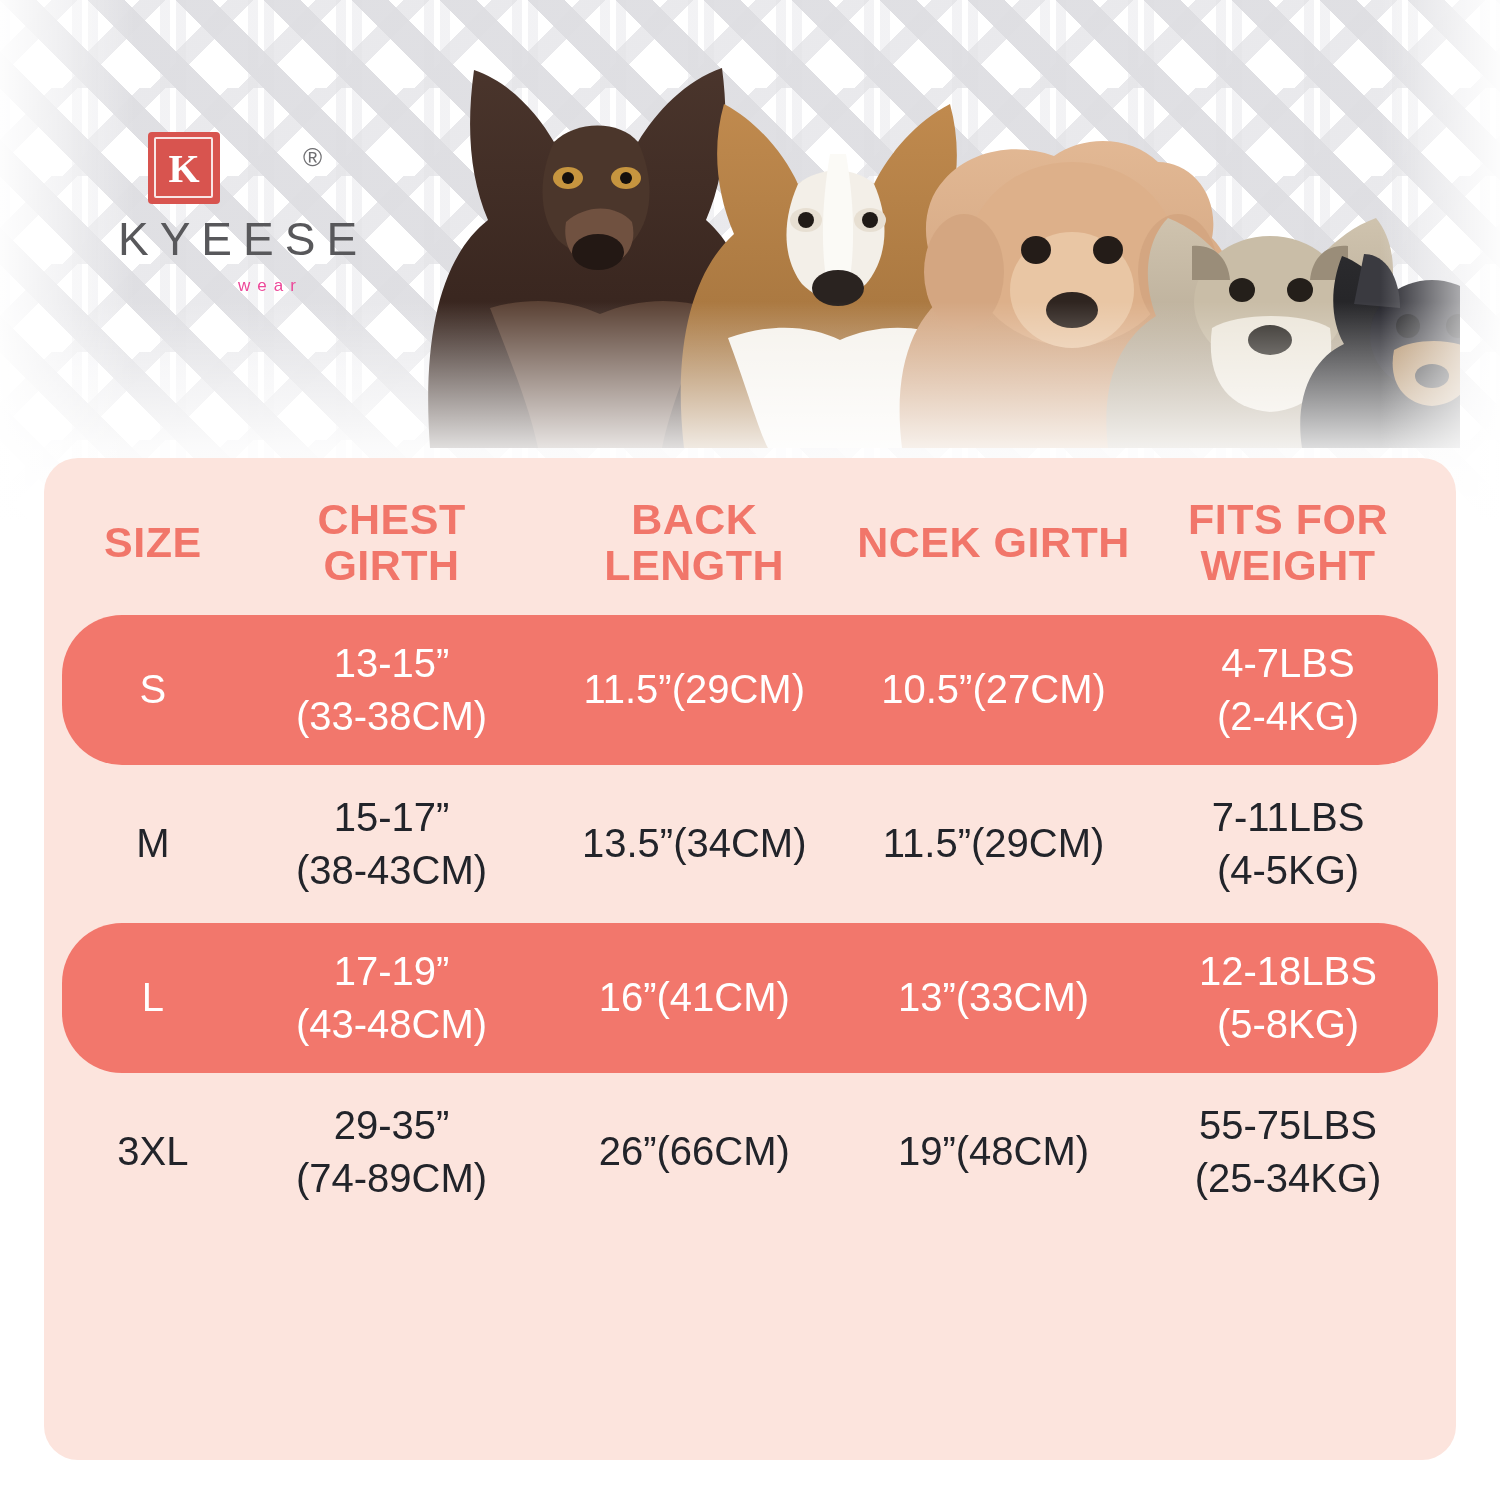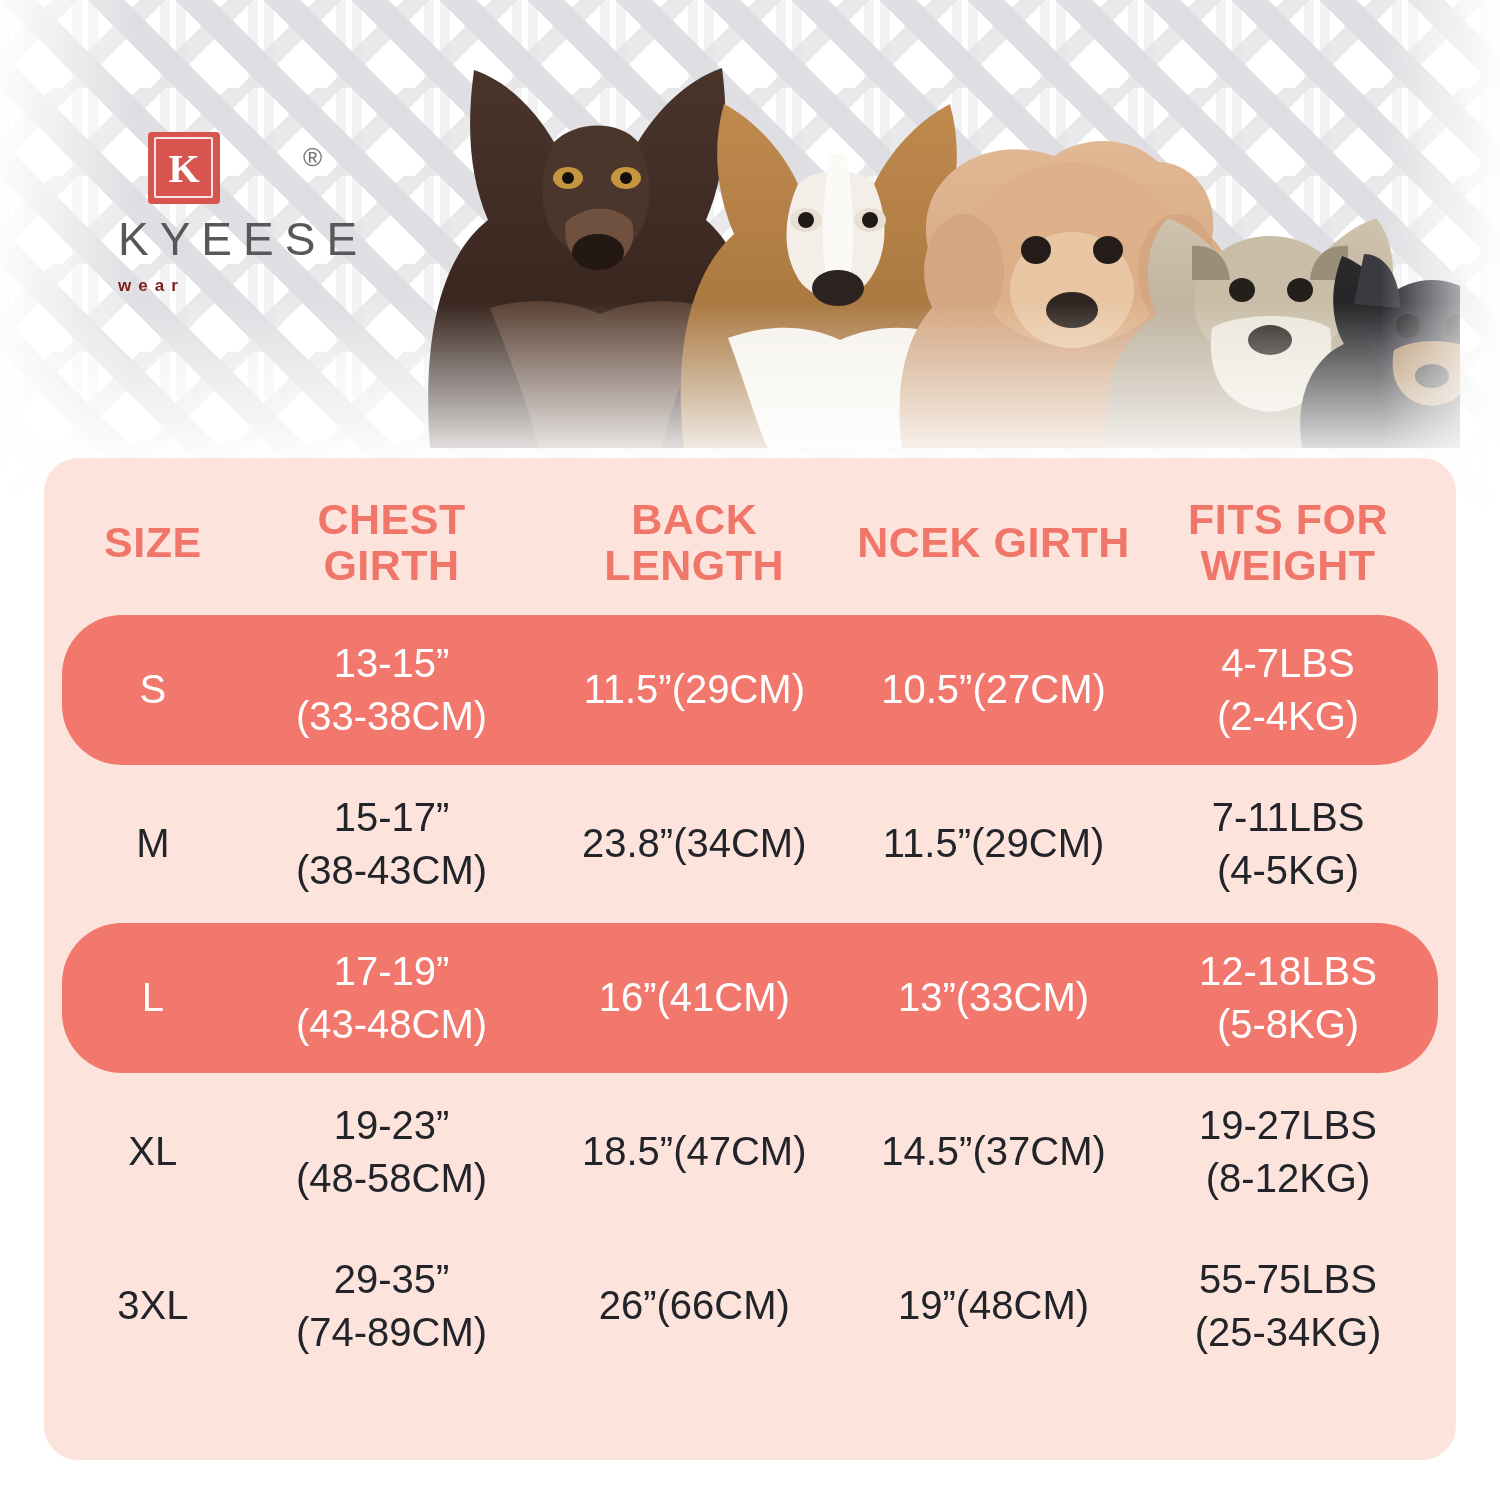--- a/index.html
+++ b/index.html
@@ -96,24 +96,24 @@
   .brand-name {
     margin-top: 8px;
     font-size: 46px;
     letter-spacing: 11px;
     color: #58585b;
     font-family: "Liberation Sans", sans-serif;
     white-space: nowrap;
   }
   .brand-sub {
     margin-top: 10px;
+    margin-left: 120px;
     font-size: 17px;
     letter-spacing: 7px;
-    color: #7f1d1d;
-    font-weight: bold;
+    color: #ec4899;
   }
 
   
   .dogs {
     position: absolute;
     left: 370px;
     top: 8px;
     width: 1090px;
     height: 460px;
   }
@@ -319,51 +319,38 @@
               <span>4-7LBS</span>
               <span class="sub">(2-4KG)</span>
             </td>
           </tr>
           <tr>
             <td class="size-cell">M</td>
             <td>
               <span>15-17”</span>
               <span class="sub">(38-43CM)</span>
             </td>
-            <td>23.8”(34CM)</td>
+            <td>13.5”(34CM)</td>
             <td>11.5”(29CM)</td>
             <td>
               <span>7-11LBS</span>
               <span class="sub">(4-5KG)</span>
             </td>
           </tr>
           <tr class="row-alt">
             <td class="size-cell">L</td>
             <td>
               <span>17-19”</span>
               <span class="sub">(43-48CM)</span>
             </td>
             <td>16”(41CM)</td>
             <td>13”(33CM)</td>
             <td>
               <span>12-18LBS</span>
               <span class="sub">(5-8KG)</span>
-            </td>
-          </tr>
-          <tr>
-            <td class="size-cell">XL</td>
-            <td>
-              <span>19-23”</span>
-              <span class="sub">(48-58CM)</span>
-            </td>
-            <td>18.5”(47CM)</td>
-            <td>14.5”(37CM)</td>
-            <td>
-              <span>19-27LBS</span>
-              <span class="sub">(8-12KG)</span>
             </td>
           </tr>
           <tr>
             <td class="size-cell">3XL</td>
             <td>
               <span>29-35”</span>
               <span class="sub">(74-89CM)</span>
             </td>
             <td>26”(66CM)</td>
             <td>19”(48CM)</td>

